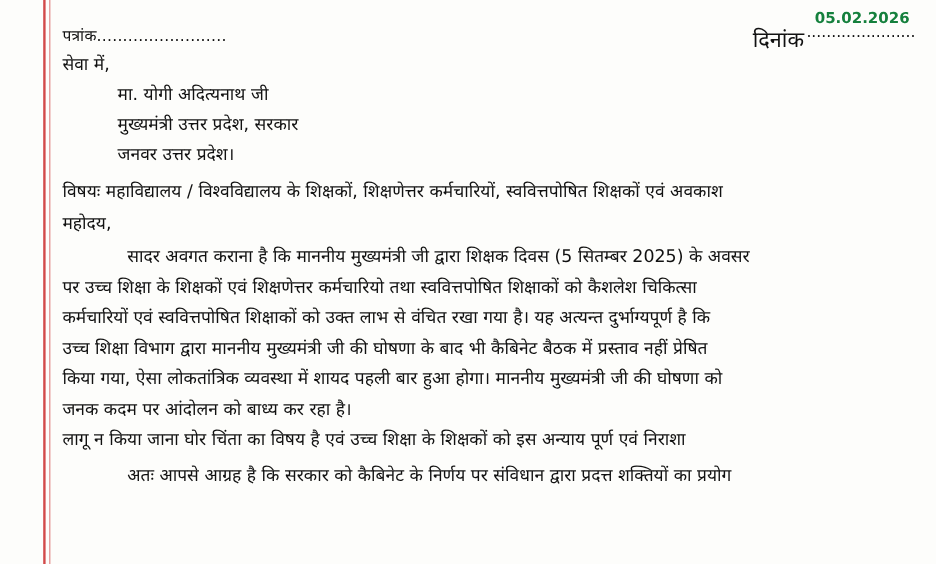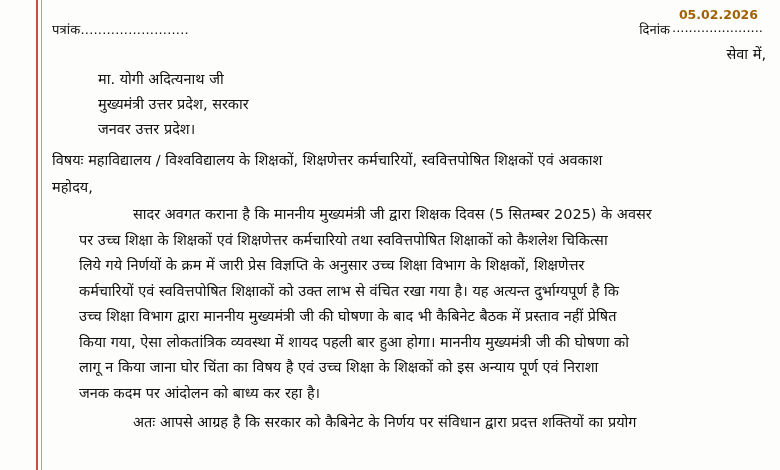--- a/index.html
+++ b/index.html
@@ -47,72 +47,71 @@
     left: 0;
     top: 8px;
     font-size: 13px;
     letter-spacing: 0.2px;
     white-space: nowrap;
   }
   .header .date-label {
     position: absolute;
     right: 92px;
     top: 8px;
-    font-size: 13px;
+    font-size: 18px;
     white-space: nowrap;
   }
   .header .date-dots {
     position: absolute;
     right: 0;
     top: 8px;
     width: 90px;
     font-size: 13px;
     white-space: nowrap;
     overflow: hidden;
   }
   .header .date-value {
     position: absolute;
     right: 4px;
     top: -5px;
     font-size: 12.5px;
     font-weight: 600;
-    color: #a16207;
+    color: #15803d;
     white-space: nowrap;
   }
   .body-area {
     position: absolute;
     left: 52px;
     top: 40px;
     right: 14px;
     bottom: 0;
   }
   .line {
     font-size: 14.5px;
     line-height: 25px;
     white-space: nowrap;
   }
-  .ln-seva { margin-top: 2px; text-align: right; }
+  .ln-seva { margin-top: 2px; }
   .indent1 { padding-left: 46px; }
   .indent-para { padding-left: 54px; }
   .subject-block {
     margin-top: 5px;
   }
   .subject-line {
     font-size: 14.5px;
     line-height: 26px;
     white-space: nowrap;
   }
   .mahoday {
     font-size: 14.5px;
     line-height: 26px;
     margin-top: 1px;
   }
   .para {
     margin-top: 2px;
-    margin-left: 27px;
   }
   .para .line {
     line-height: 25.5px;
   }
   .para2 { margin-top: 4px; }
   .clip-last {
     overflow: hidden;
     height: 20px;
   }
 </style>
@@ -140,26 +139,25 @@
 
     <div class="subject-block">
       <div class="subject-line">विषयः महाविद्यालय / विश्वविद्यालय के शिक्षकों, शिक्षणेत्तर कर्मचारियों, स्ववित्तपोषित शिक्षकों एवं अवकाश</div>
     </div>
 
     <div class="mahoday">महोदय,</div>
 
     <div class="para">
       <div class="line indent-para">सादर अवगत कराना है कि माननीय मुख्यमंत्री जी द्वारा शिक्षक दिवस (5 सितम्बर 2025) के अवसर</div>
       <div class="line">पर उच्च शिक्षा के शिक्षकों एवं शिक्षणेत्तर कर्मचारियो तथा स्ववित्तपोषित शिक्षाकों को कैशलेश चिकित्सा</div>
-      <div class="line">लिये गये निर्णयों के क्रम में जारी प्रेस विज्ञप्ति के अनुसार उच्च शिक्षा विभाग के शिक्षकों, शिक्षणेत्तर</div>
       <div class="line">कर्मचारियों एवं स्ववित्तपोषित शिक्षाकों को उक्त लाभ से वंचित रखा गया है। यह अत्यन्त दुर्भाग्यपूर्ण है कि</div>
       <div class="line">उच्च शिक्षा विभाग द्वारा माननीय मुख्यमंत्री जी की घोषणा के बाद भी कैबिनेट बैठक में प्रस्ताव नहीं प्रेषित</div>
       <div class="line">किया गया, ऐसा लोकतांत्रिक व्यवस्था में शायद पहली बार हुआ होगा। माननीय मुख्यमंत्री जी की घोषणा को</div>
+      <div class="line">जनक कदम पर आंदोलन को बाध्य कर रहा है।</div>
       <div class="line">लागू न किया जाना घोर चिंता का विषय है एवं उच्च शिक्षा के शिक्षकों को इस अन्याय पूर्ण एवं निराशा</div>
-      <div class="line">जनक कदम पर आंदोलन को बाध्य कर रहा है।</div>
     </div>
 
     <div class="para para2">
       <div class="line indent-para clip-last">अतः आपसे आग्रह है कि सरकार को कैबिनेट के निर्णय पर संविधान द्वारा प्रदत्त शक्तियों का प्रयोग</div>
     </div>
 
   </div>
 </div>
 
 </body></html>

